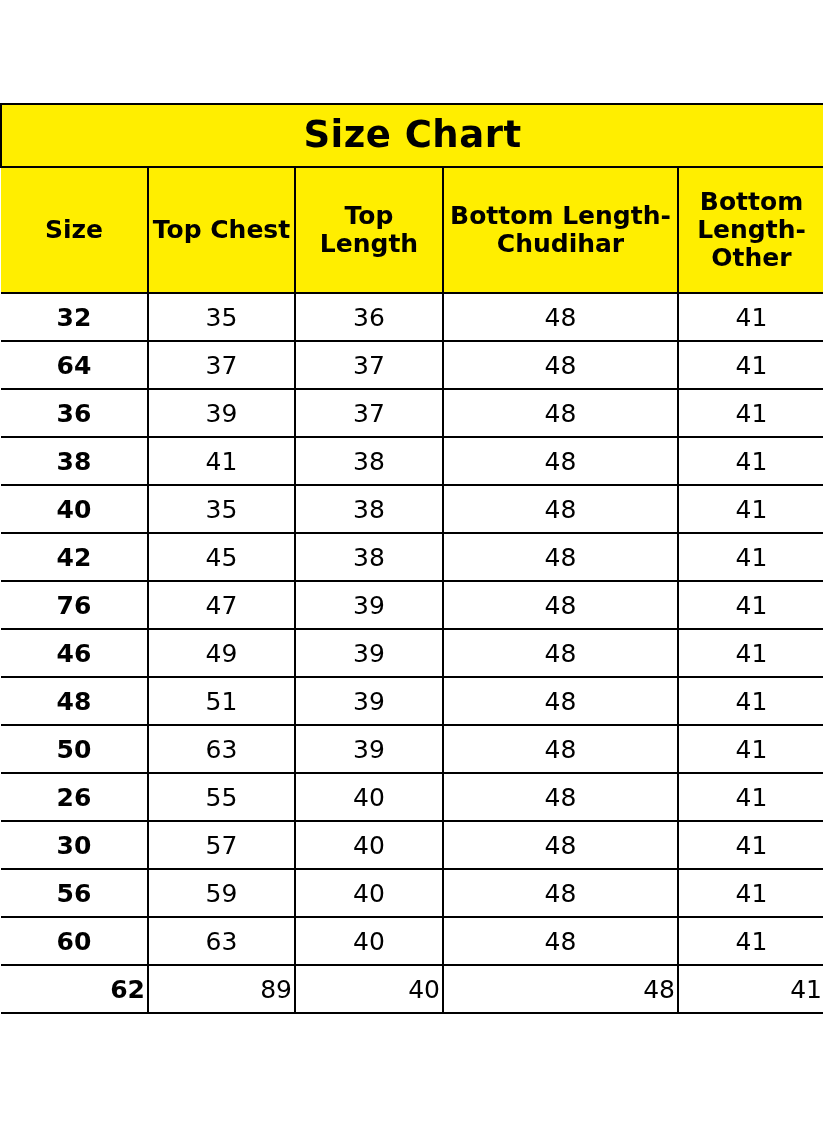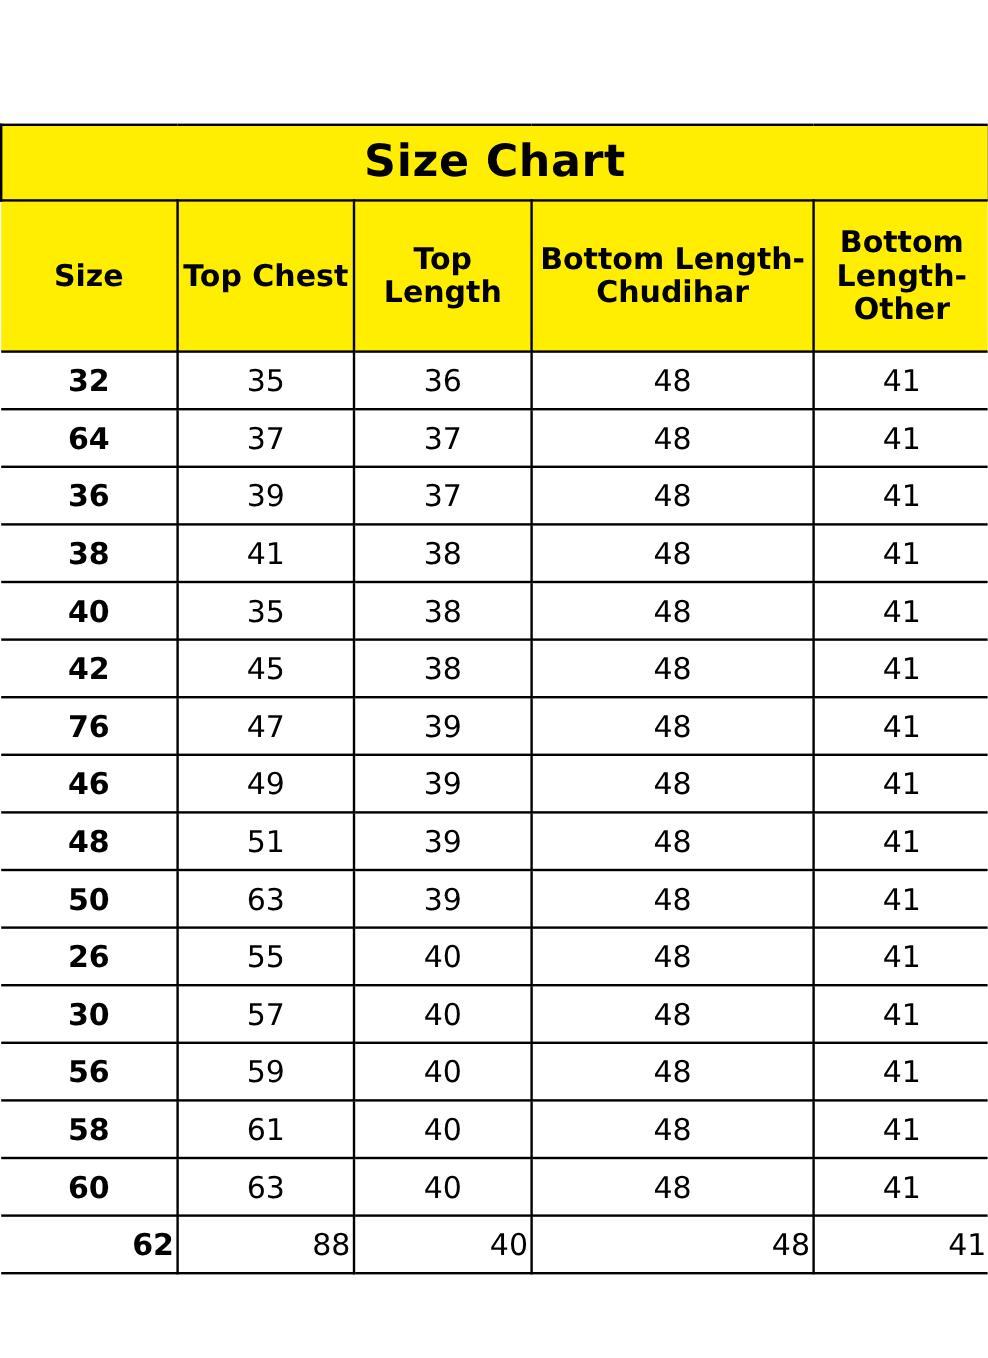--- a/index.html
+++ b/index.html
@@ -192,35 +192,28 @@
           <td>41</td>
         </tr>
         <tr>
           <td>56</td>
           <td>59</td>
           <td>40</td>
           <td>48</td>
           <td>41</td>
         </tr>
         <tr>
-          <td>58</td>
-          <td>61</td>
-          <td>40</td>
-          <td>48</td>
-          <td>41</td>
-        </tr>
-        <tr>
           <td>60</td>
           <td>63</td>
           <td>40</td>
           <td>48</td>
           <td>41</td>
         </tr>
         <tr>
           <td>62</td>
-          <td>88</td>
+          <td>89</td>
           <td>40</td>
           <td>48</td>
           <td>41</td>
         </tr>
       </tbody>
   </table>
 </div>
 
 </body></html>

